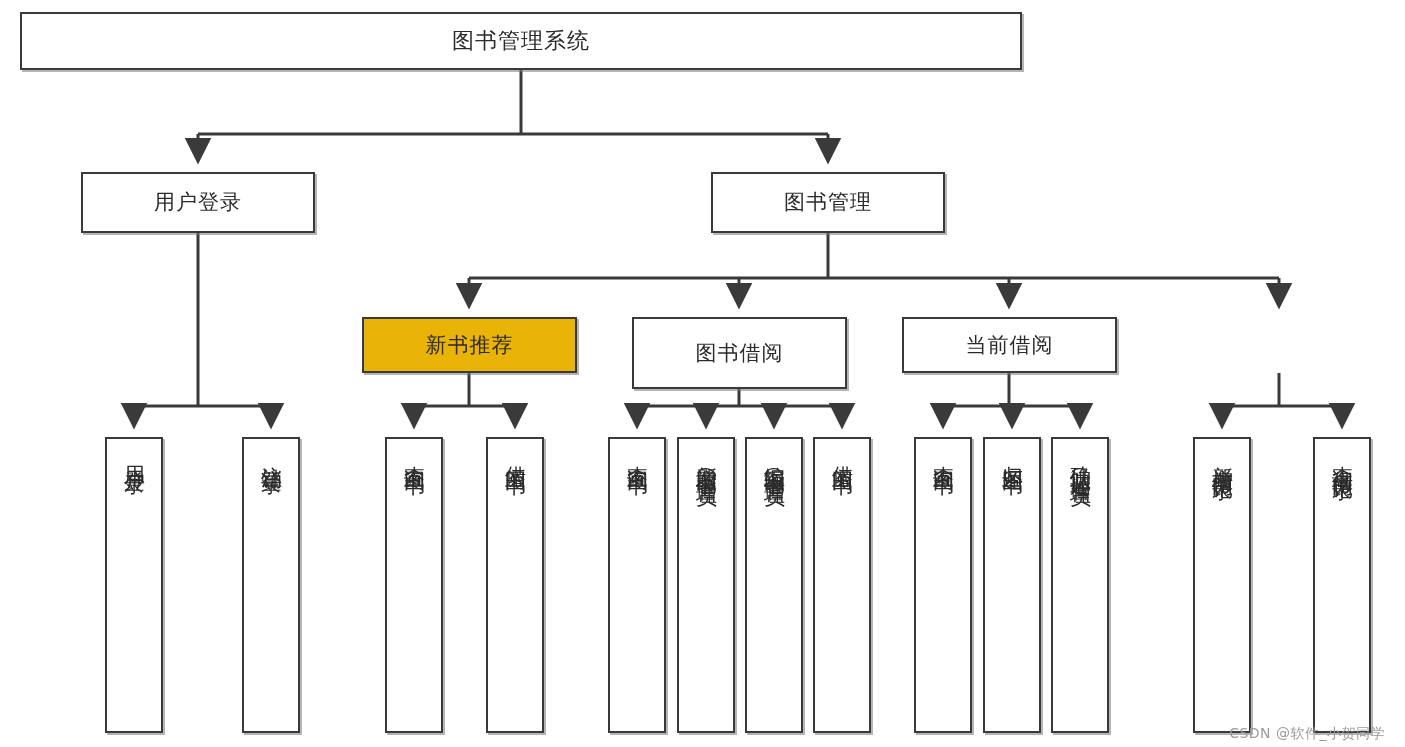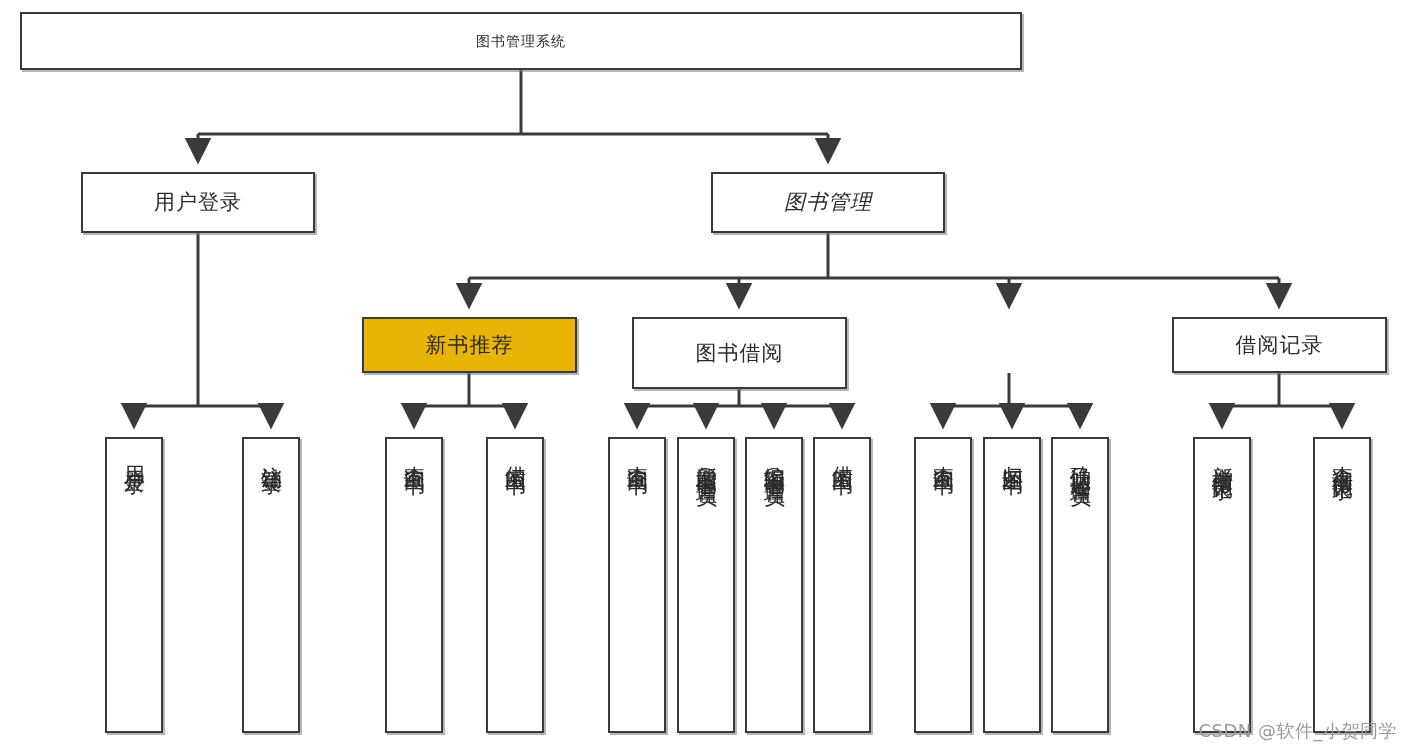--- a/index.html
+++ b/index.html
@@ -50,26 +50,26 @@
     padding-top: 10px;
   }
   .node.vertical .label {
     writing-mode: vertical-rl;
     text-orientation: upright;
     font-size: 21px;
     letter-spacing: 3px;
     line-height: 1;
     white-space: normal;
   }
-  .node.root .label { font-size: 14px; }
+  .node.root .label { font-size: 22px; }
   .watermark {
     position: absolute;
-    right: 8px;
+    right: 20px;
     bottom: 4px;
-    font-size: 18px;
+    font-size: 14px;
     color: #9a9a9a;
     letter-spacing: 0.5px;
     z-index: 3;
     white-space: nowrap;
   }
 </style>
 </head>
 <body>
 
 <div id="canvas">
@@ -125,31 +125,31 @@
   </svg>
 
   <div class="node root" style="left: 20px; top: 12px; width: 1002px; height: 58px; border-color: rgb(58, 58, 58); background: rgb(255, 255, 255);">
     <span class="label" style="color: rgb(43, 43, 43);">图书管理系统</span>
   </div>
 
   <div class="node" style="left: 81px; top: 172px; width: 234px; height: 61px; border-color: rgb(58, 58, 58); background: rgb(255, 255, 255);">
     <span class="label" style="color: rgb(43, 43, 43);">用户登录</span>
   </div>
   <div class="node" style="left: 711px; top: 172px; width: 234px; height: 61px; border-color: rgb(58, 58, 58); background: rgb(255, 255, 255);">
-    <span class="label" style="color: rgb(43, 43, 43); font-style: italic;">图书管理</span>
+    <span class="label" style="color: rgb(43, 43, 43);">图书管理</span>
   </div>
 
   <div class="node" style="left: 362px; top: 317px; width: 215px; height: 56px; border-color: rgb(58, 58, 58); background: #eab308;">
     <span class="label" style="color: rgb(43, 43, 43);">新书推荐</span>
   </div>
   <div class="node" style="left: 632px; top: 317px; width: 215px; height: 72px; border-color: rgb(58, 58, 58); background: rgb(255, 255, 255);">
     <span class="label" style="color: rgb(43, 43, 43);">图书借阅</span>
   </div>
-  <div class="node" style="left: 1172px; top: 317px; width: 215px; height: 56px; border-color: rgb(58, 58, 58); background: rgb(255, 255, 255);">
-    <span class="label" style="color: rgb(43, 43, 43);">借阅记录</span>
+  <div class="node" style="left: 902px; top: 317px; width: 215px; height: 56px; border-color: rgb(58, 58, 58); background: rgb(255, 255, 255);">
+    <span class="label" style="color: rgb(43, 43, 43);">当前借阅</span>
   </div>
 
   <div class="node vertical" style="left: 105px; top: 437px; width: 58px; height: 296px; border-color: rgb(58, 58, 58); background: rgb(255, 255, 255);">
     <span class="label" style="color: rgb(43, 43, 43);">用户登录</span>
   </div>
   <div class="node vertical" style="left: 242px; top: 437px; width: 58px; height: 296px; border-color: rgb(58, 58, 58); background: rgb(255, 255, 255);">
     <span class="label" style="color: rgb(43, 43, 43);">注销登录</span>
   </div>
   <div class="node vertical" style="left: 385px; top: 437px; width: 58px; height: 296px; border-color: rgb(58, 58, 58); background: rgb(255, 255, 255);">
     <span class="label" style="color: rgb(43, 43, 43);">查询图书</span>

